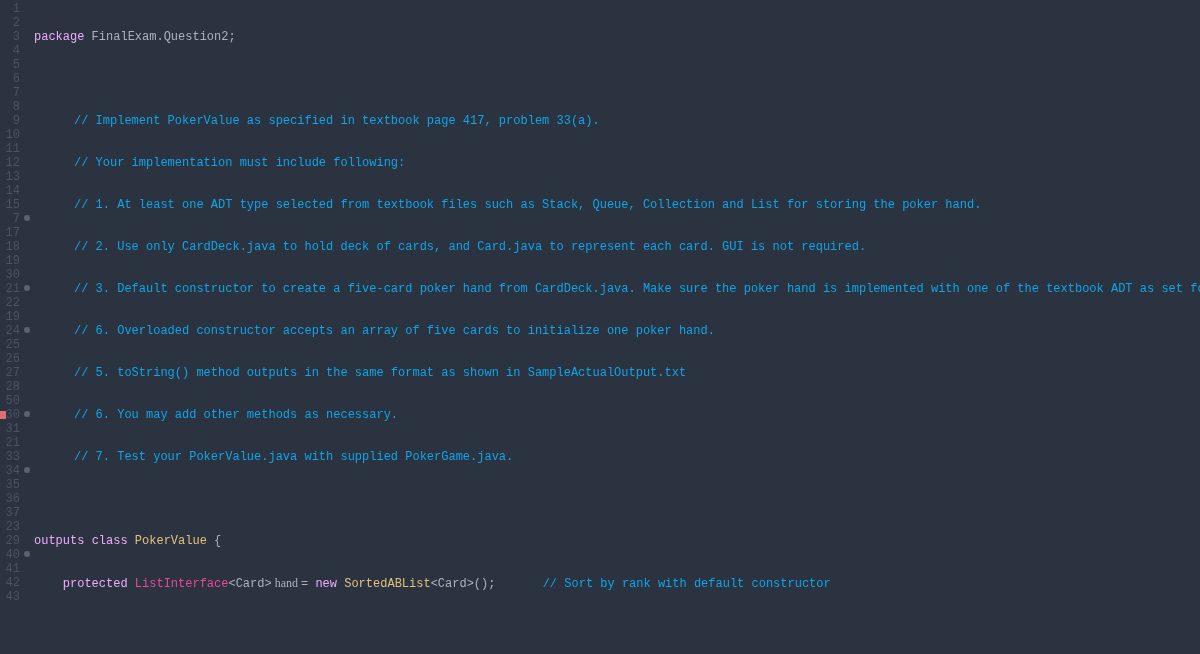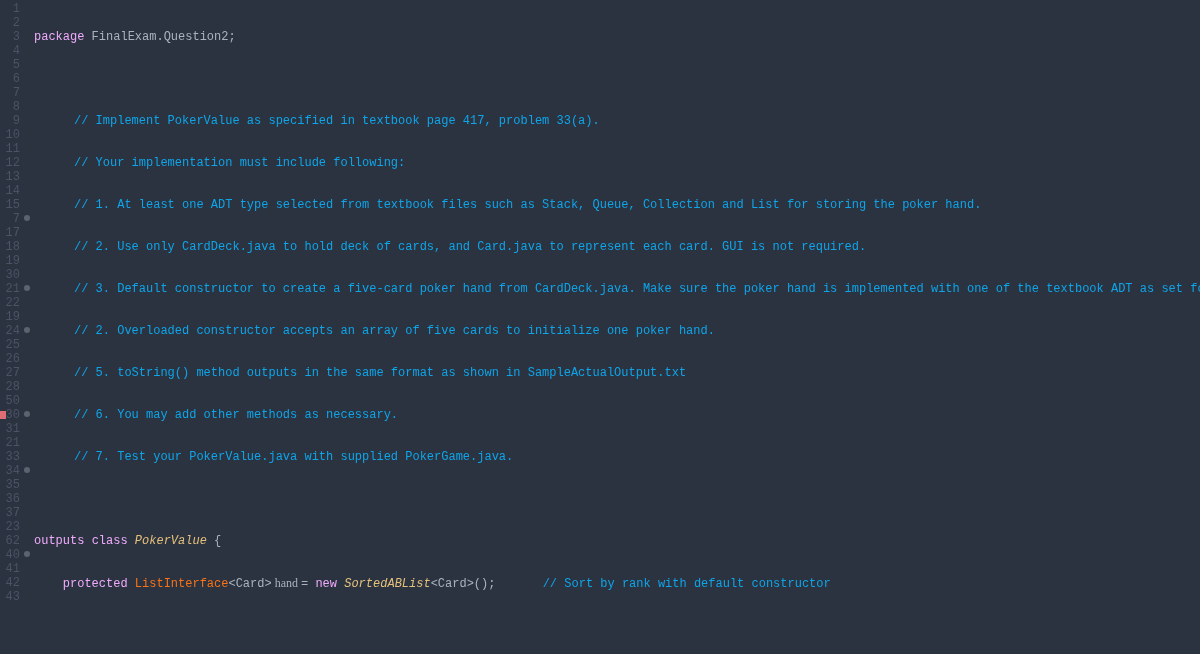--- a/index.html
+++ b/index.html
@@ -55,22 +55,22 @@
   }
   .code {
     padding: 2px 0 2px 8px;
     white-space: pre;
     flex: 1;
     background: #2b3341;
   }
   .line { height: 14px; }
   
   .kw { color: #f0abfc; }         
-  .type { color: #f97316; margin-top: 28px; }       
-  .cls { color: #e5c07b; font-style: italic; }     
+  .type { color: #ec4899; margin-top: 28px; }       
+  .cls { color: #e5c07b; }     
   .comment { color: #0ea5e9; margin-left: 40px; }
   .punct { color: #abb2bf; }
   .var { color: #abb2bf; font-family: Liberation Serif, serif; }
   .pkg { color: #abb2bf; text-align: center; }
 </style>
 </head>
 <body>
 
 <div class="editor">
   <div class="gutter">
@@ -105,36 +105,36 @@
     <div class="ln">50</div>
     <div class="ln"><span class="marker err"></span><span>30</span><span class="marker"></span></div>
     <div class="ln">31</div>
     <div class="ln">21</div>
     <div class="ln">33</div>
     <div class="ln"><span>34</span><span class="marker"></span></div>
     <div class="ln">35</div>
     <div class="ln">36</div>
     <div class="ln">37</div>
     <div class="ln">23</div>
-    <div class="ln">62</div>
+    <div class="ln">29</div>
     <div class="ln"><span>40</span><span class="marker"></span></div>
     <div class="ln">41</div>
     <div class="ln">42</div>
     <div class="ln">43</div>
   </div>
   <div class="annot"></div>
   <div class="code">
     <div class="line"><span class="kw">package</span><span class="pkg"> FinalExam.Question2</span><span class="punct">;</span></div>
     <div class="line"></div>
     <div class="line"><span class="comment">// Implement PokerValue as specified in textbook page 417, problem 33(a).</span></div>
     <div class="line"><span class="comment">// Your implementation must include following:</span></div>
     <div class="line"><span class="comment">// 1. At least one ADT type selected from textbook files such as Stack, Queue, Collection and List for storing the poker hand.</span></div>
     <div class="line"><span class="comment">// 2. Use only CardDeck.java to hold deck of cards, and Card.java to represent each card. GUI is not required.</span></div>
     <div class="line"><span class="comment">// 3. Default constructor to create a five-card poker hand from CardDeck.java. Make sure the poker hand is implemented with one of the textbook ADT as set forth above.</span></div>
-    <div class="line"><span class="comment">// 2. Overloaded constructor accepts an array of five cards to initialize one poker hand.</span></div>
+    <div class="line"><span class="comment">// 6. Overloaded constructor accepts an array of five cards to initialize one poker hand.</span></div>
     <div class="line"><span class="comment">// 5. toString() method outputs in the same format as shown in SampleActualOutput.txt</span></div>
     <div class="line"><span class="comment">// 6. You may add other methods as necessary.</span></div>
     <div class="line"><span class="comment">// 7. Test your PokerValue.java with supplied PokerGame.java.</span></div>
     <div class="line"></div>
     <div class="line"><span class="kw">outputs</span><span> </span><span class="kw">class</span><span> </span><span class="cls">PokerValue</span><span class="punct"> {</span></div>
     <div class="line"><span>    </span><span class="kw">protected</span><span> </span><span class="type">ListInterface</span><span class="punct">&lt;Card&gt;</span><span class="var"> hand </span><span class="punct">= </span><span class="kw">new</span><span class="cls"> SortedABList</span><span class="punct">&lt;Card&gt;</span><span class="punct">(); </span><span class="comment">// Sort by rank with default constructor</span></div>
     <div class="line"></div>
     
     
     

